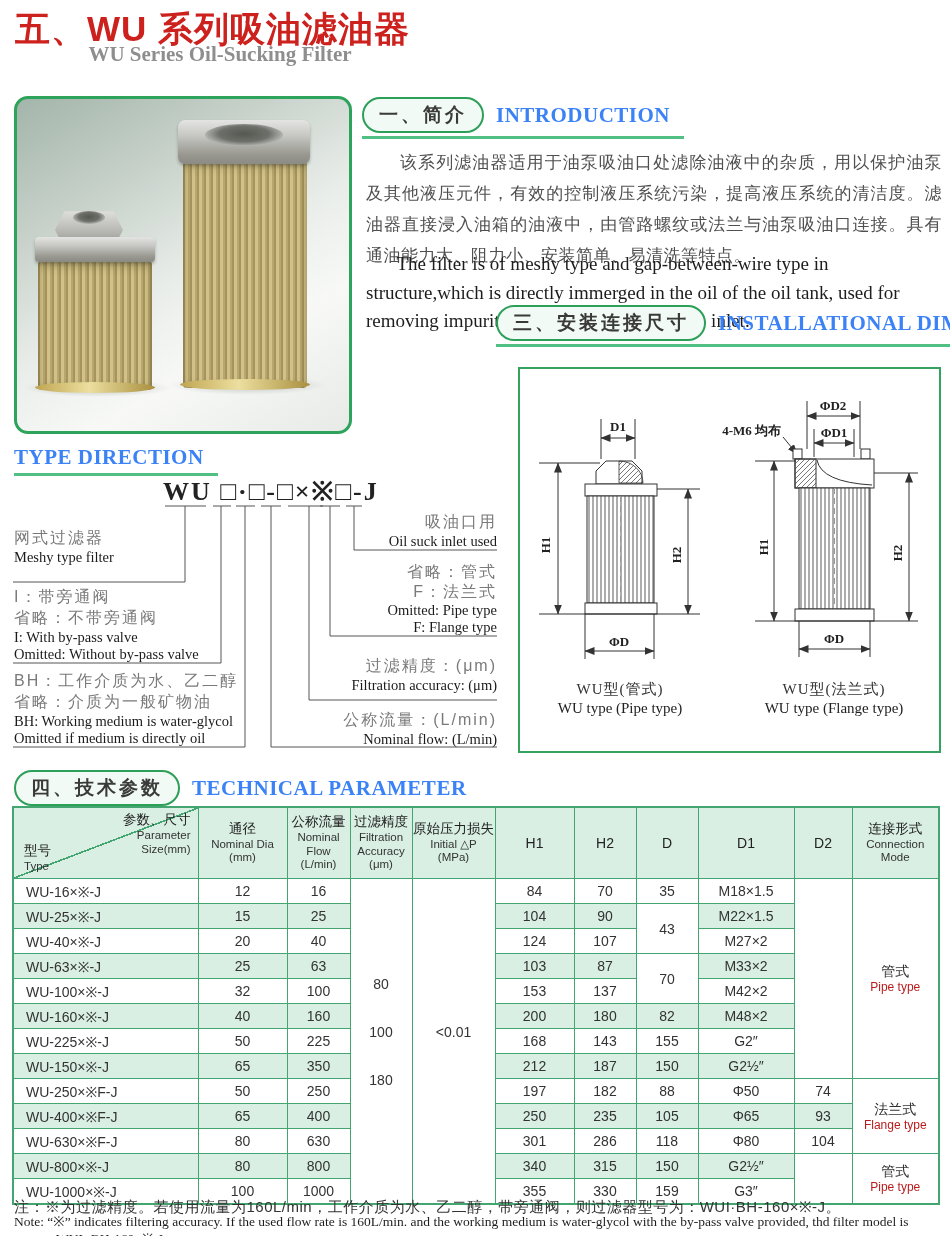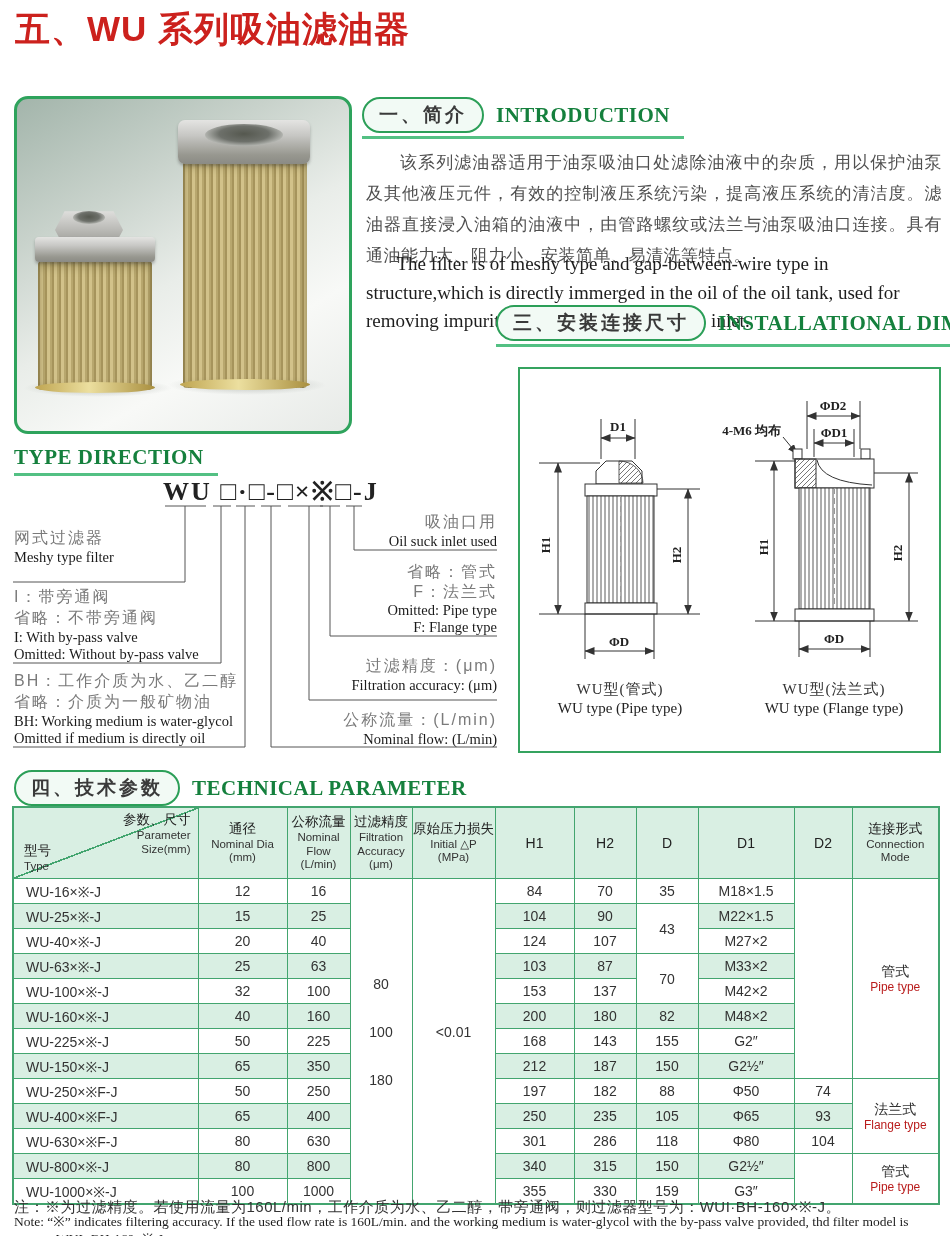--- a/index.html
+++ b/index.html
@@ -10,21 +10,21 @@
   .main-title{position:absolute;left:15px;top:6px;font-size:35px;font-weight:bold;
               color:#cc211d;letter-spacing:1px;white-space:nowrap;}
   .sub-title{position:absolute;left:60px;top:42px;width:320px;text-align:center;
              font-family:"Liberation Serif",serif;font-weight:bold;font-size:21px;color:#8e8e8e;}
 
   
   .sec{position:absolute;display:inline-flex;align-items:center;gap:12px;
        border-bottom:3px solid #53c083;padding:0 14px 3px 0;}
   .pill{border:2px solid #2c9f58;border-radius:18px;background:#f2faf5;
         padding:3px 15px;font-size:19px;font-weight:bold;color:#3a3a3a;letter-spacing:3px;white-space:nowrap;}
-  .sec-title{font-family:"Liberation Serif",serif;font-weight:bold;font-size:21px;color:#15803d;
+  .sec-title{font-family:"Liberation Serif",serif;font-weight:bold;font-size:21px;color:#3b82f6;
              letter-spacing:.5px;white-space:nowrap;}
 
   
   .photo{position:absolute;left:14px;top:96px;width:332px;height:332px;border:3px solid #2ea35c;
          border-radius:14px;overflow:hidden;
          background:linear-gradient(150deg,#a3b5ab 0%,#c8d2cb 28%,#e9ede9 52%,#f8f9f7 72%,#e7eae7 100%);}
   .shadow{position:absolute;border-radius:50%;
           background:radial-gradient(ellipse,rgba(50,60,50,.28),rgba(50,60,50,0) 70%);}
   .f-body{position:absolute;border-radius:4px;
           background:repeating-linear-gradient(90deg,#a6945c 0 2px,#d2c28a 2px 5px,#b8a76e 5px 7px);
@@ -93,20 +93,21 @@
   .note-en{position:absolute;left:14px;top:1214px;width:930px;font-family:"Liberation Serif",serif;
            font-size:13.5px;line-height:1.25;color:#1d1d1d;}
   .note-en .ind{padding-left:42px;}
 </style>
 </head>
 <body>
 
 <div class="page">
 
   <div class="main-title">五、WU 系列吸油滤油器</div>
+  <div class="sub-title">WU Series Oil-Sucking Filter</div>
 
   <div class="photo">
     <div class="shadow" style="left:6px;top:280px;width:150px;height:18px;"></div>
     <div class="shadow" style="left:150px;top:276px;width:160px;height:20px;"></div>
 
     <div class="f-body" style="left:166px;top:62px;width:124px;height:227px;"></div>
     <div class="f-rim" style="left:163px;top:280px;width:130px;"></div>
     <div class="f-cap" style="left:161px;top:21px;width:132px;height:44px;"></div>
     <div class="f-hole" style="left:188px;top:25px;width:78px;height:22px;"></div>
 

